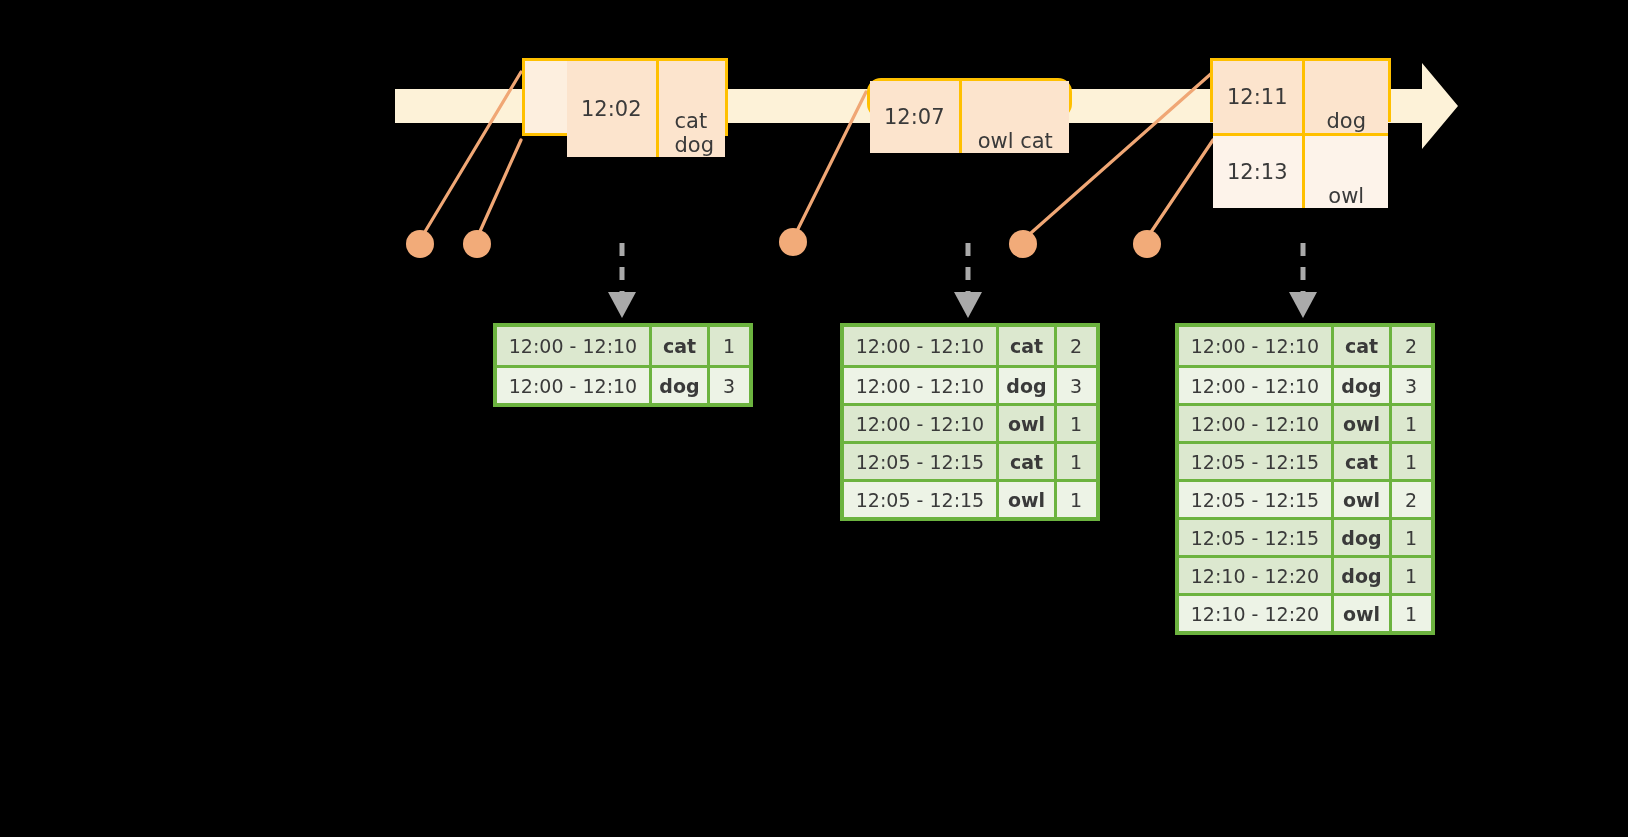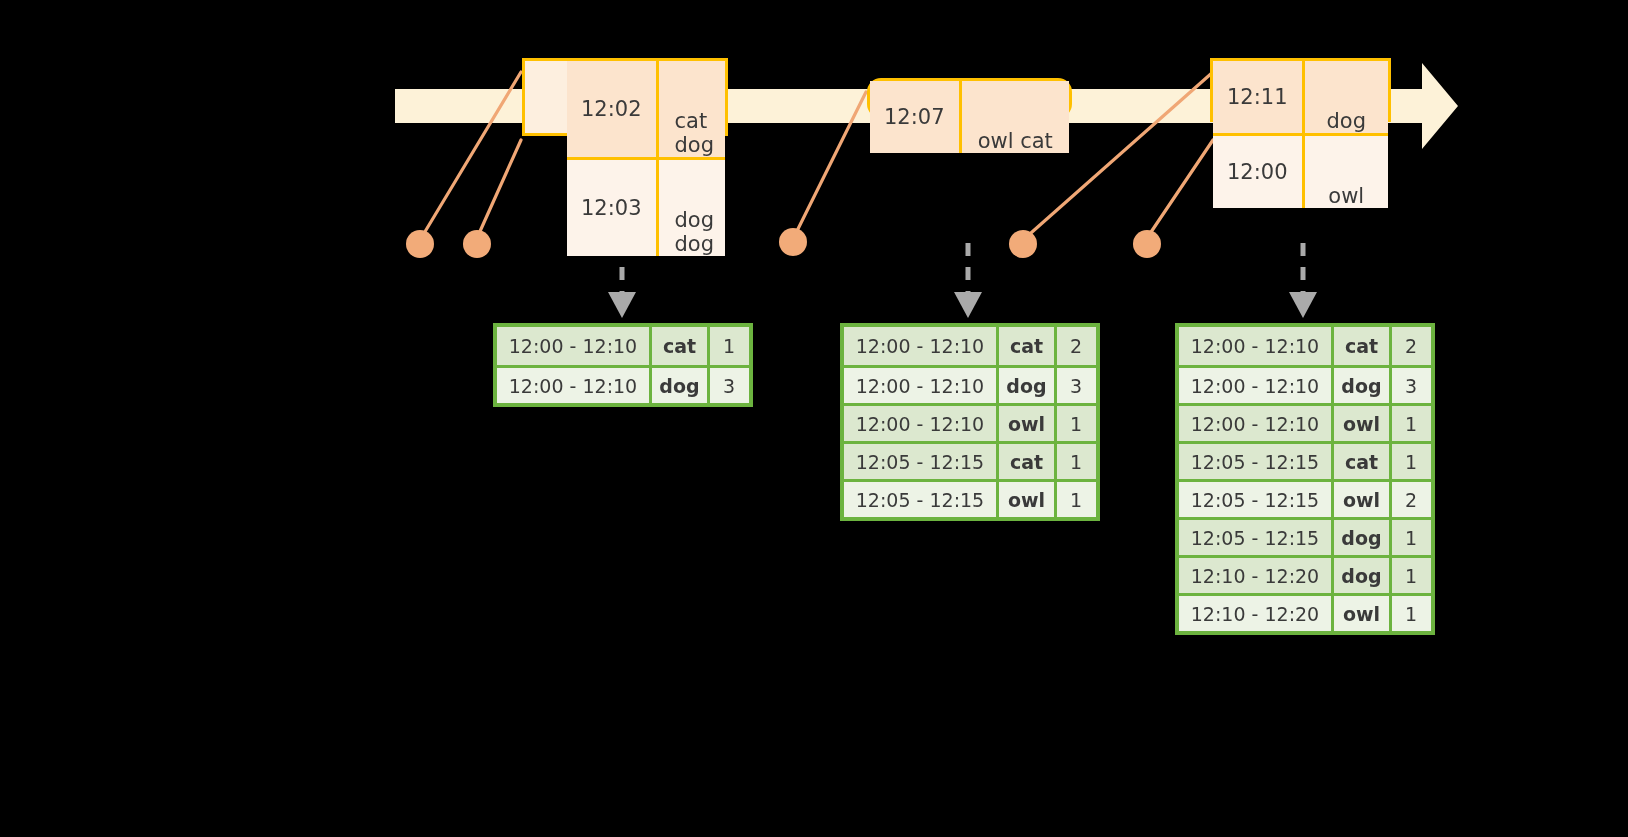--- a/index.html
+++ b/index.html
@@ -174,40 +174,36 @@
         <path d="M 1289 292 L 1317 292 L 1303 318 Z" stroke="none"></path>
       </g>
     </g>
   </svg>
 
   <div class="event-box" style="left:522px; top:58px; width:206px; height:78px;padding-left:42px;">
     <div class="event-row odd">
       <div class="event-time">12:02</div>
       <div class="event-words">cat dog</div>
     </div>
-    <div class="event-row even">
-      <div class="event-time">12:03</div>
-      <div class="event-words">dog dog</div>
-    </div>
   </div>
 
   <div class="event-box" style="left:867px; top:78px; width:205px; height:40px;border-radius:14px;">
     <div class="event-row odd">
       <div class="event-time">12:07</div>
       <div class="event-words">owl cat</div>
     </div>
   </div>
 
   <div class="event-box" style="left:1210px; top:58px; width:181px; height:64px;">
     <div class="event-row odd">
       <div class="event-time">12:11</div>
       <div class="event-words">dog</div>
     </div>
     <div class="event-row even">
-      <div class="event-time">12:00</div>
+      <div class="event-time">12:13</div>
       <div class="event-words">owl</div>
     </div>
   </div>
 
   <div class="result-table t1" id="table-1">
       <div class="res-row shade-a">
         <div class="res-window">12:00 - 12:10</div>
         <div class="res-word">cat</div>
         <div class="res-count">1</div>
       </div>

